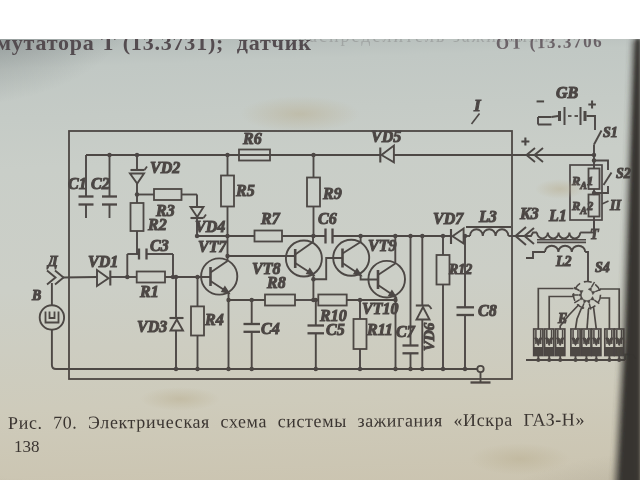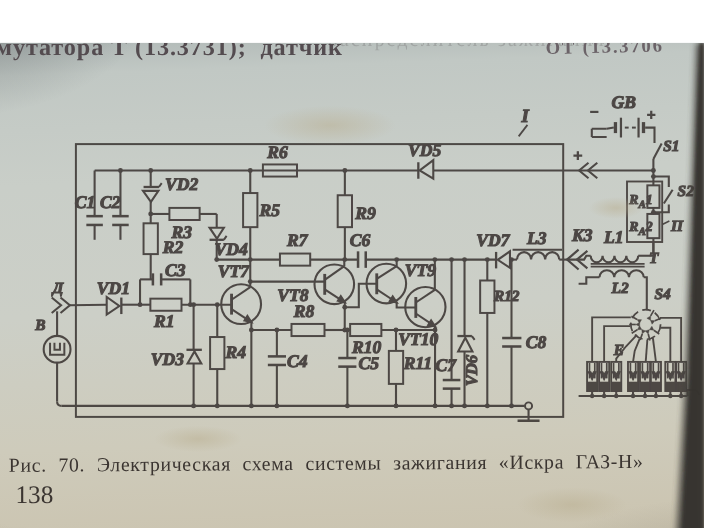--- a/index.html
+++ b/index.html
@@ -7,21 +7,21 @@
  radial-gradient(40% 32% at -7% -9%, rgba(48,54,58,0.40), rgba(48,54,58,0) 72%),
  radial-gradient(26% 14% at 0% 102%, rgba(62,54,40,0.35), rgba(62,54,40,0) 75%),
  radial-gradient(40% 24% at 103% 104%, rgba(55,48,38,0.22), rgba(55,48,38,0) 75%),
  linear-gradient(0deg, rgba(52,44,32,0.50) 0px, rgba(52,44,32,0.15) 4px, rgba(52,44,32,0) 10px),
  radial-gradient(125% 95% at 50% 45%, rgba(60,58,52,0) 62%, rgba(60,58,52,0.15) 100%),
  linear-gradient(178deg, #b2bab8 0%, #c1c8c4 6%, #c9cec8 26%, #cccfc7 50%, #cecbbb 74%, #cbc4b0 92%, #c5bca6 100%);
 font-family:"Liberation Serif", serif;margin-top:39px;}
 .toptext{position:absolute;color:#4a4246;white-space:nowrap;}
 #cap{position:absolute;left:8px;top:372px;width:620px;font-size:18px;color:#3b3531;
 letter-spacing:0.6px;word-spacing:5.5px;transform:rotate(-0.35deg);}
-#pagenum{position:absolute;left:14px;top:398px;font-size:23px;color:#3b3531;}
+#pagenum{position:absolute;left:14px;top:398px;font-size:17px;color:#3b3531;}
 svg text{font-family:"Liberation Serif",serif;fill:#3a3230;}
 </style></head>
 <body>
 <div id="page">
 <div class="toptext" style="left:-4px;top:-9px;font-size:22px;font-weight:bold;letter-spacing:0.8px;color:#544c50;">мутатора Т (13.3731);&nbsp; дат­чик</div>
 <div class="toptext" style="left:290px;top:-13px;font-size:18px;opacity:0.22;letter-spacing:2px;">-распределитель  зажигания</div>
 <div class="toptext" style="left:496px;top:-6px;font-size:17px;font-weight:bold;transform:rotate(-1.2deg);letter-spacing:1.6px;color:#6b6368;">ОТ (13.3706</div>
 <svg width="640" height="480" viewBox="0 0 640 480" style="position:absolute;left:0;top:0;">
 <defs>
 <radialGradient id="st">

